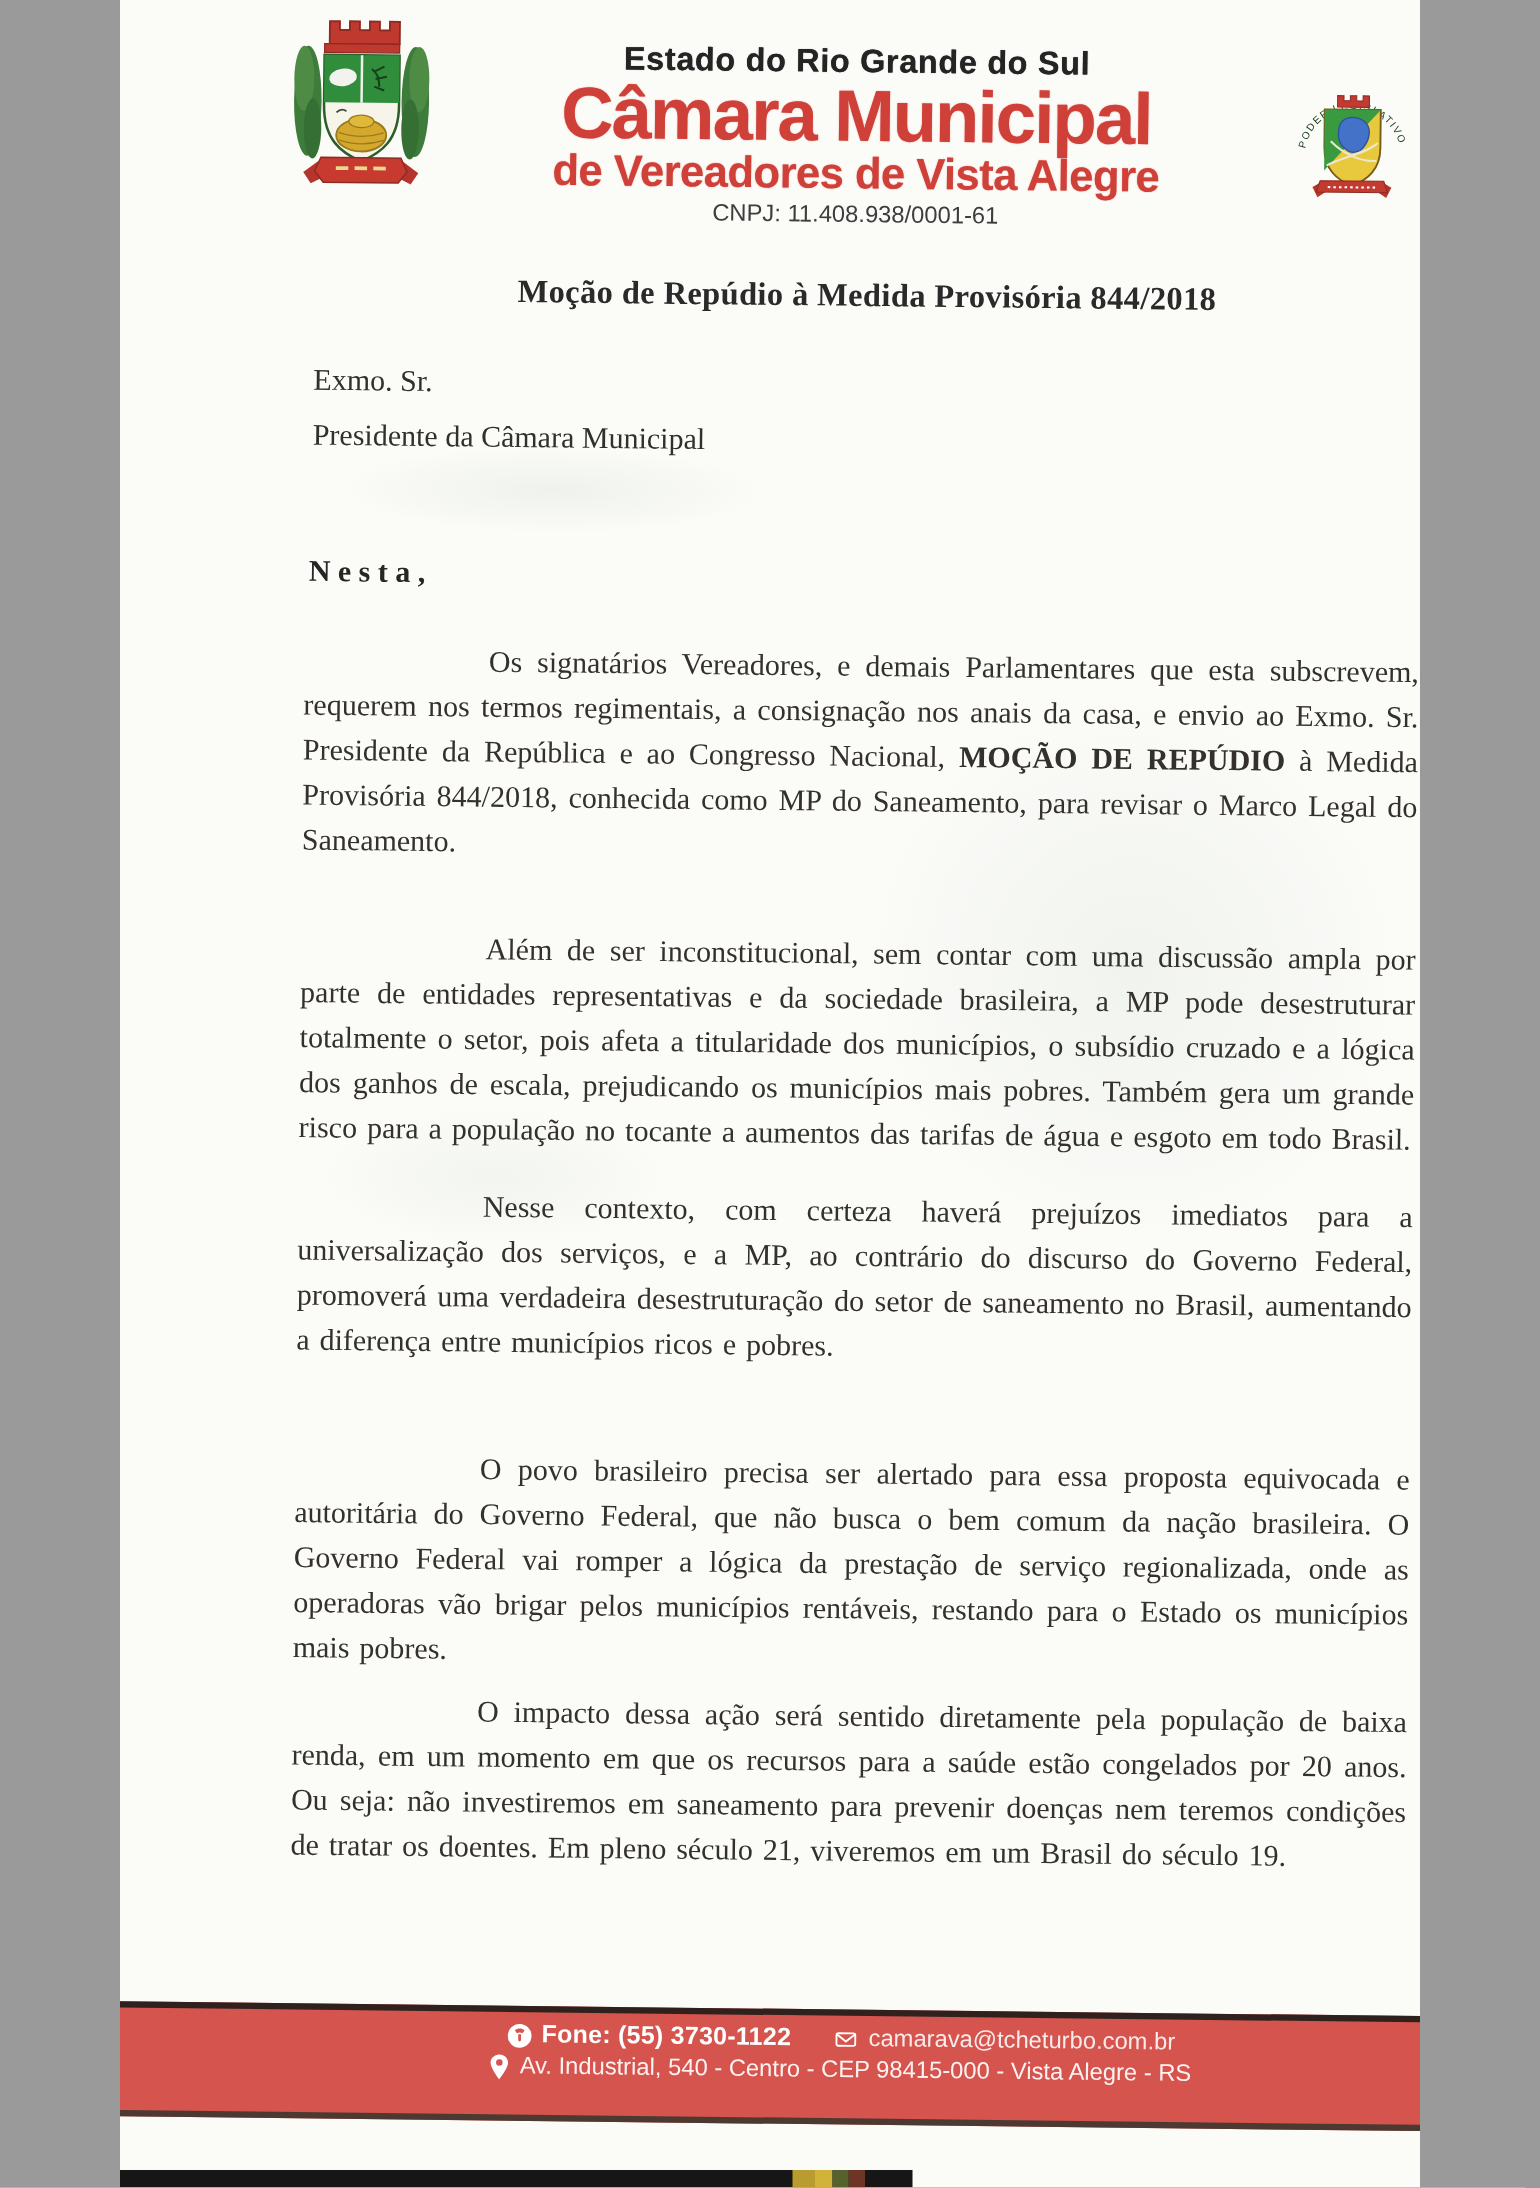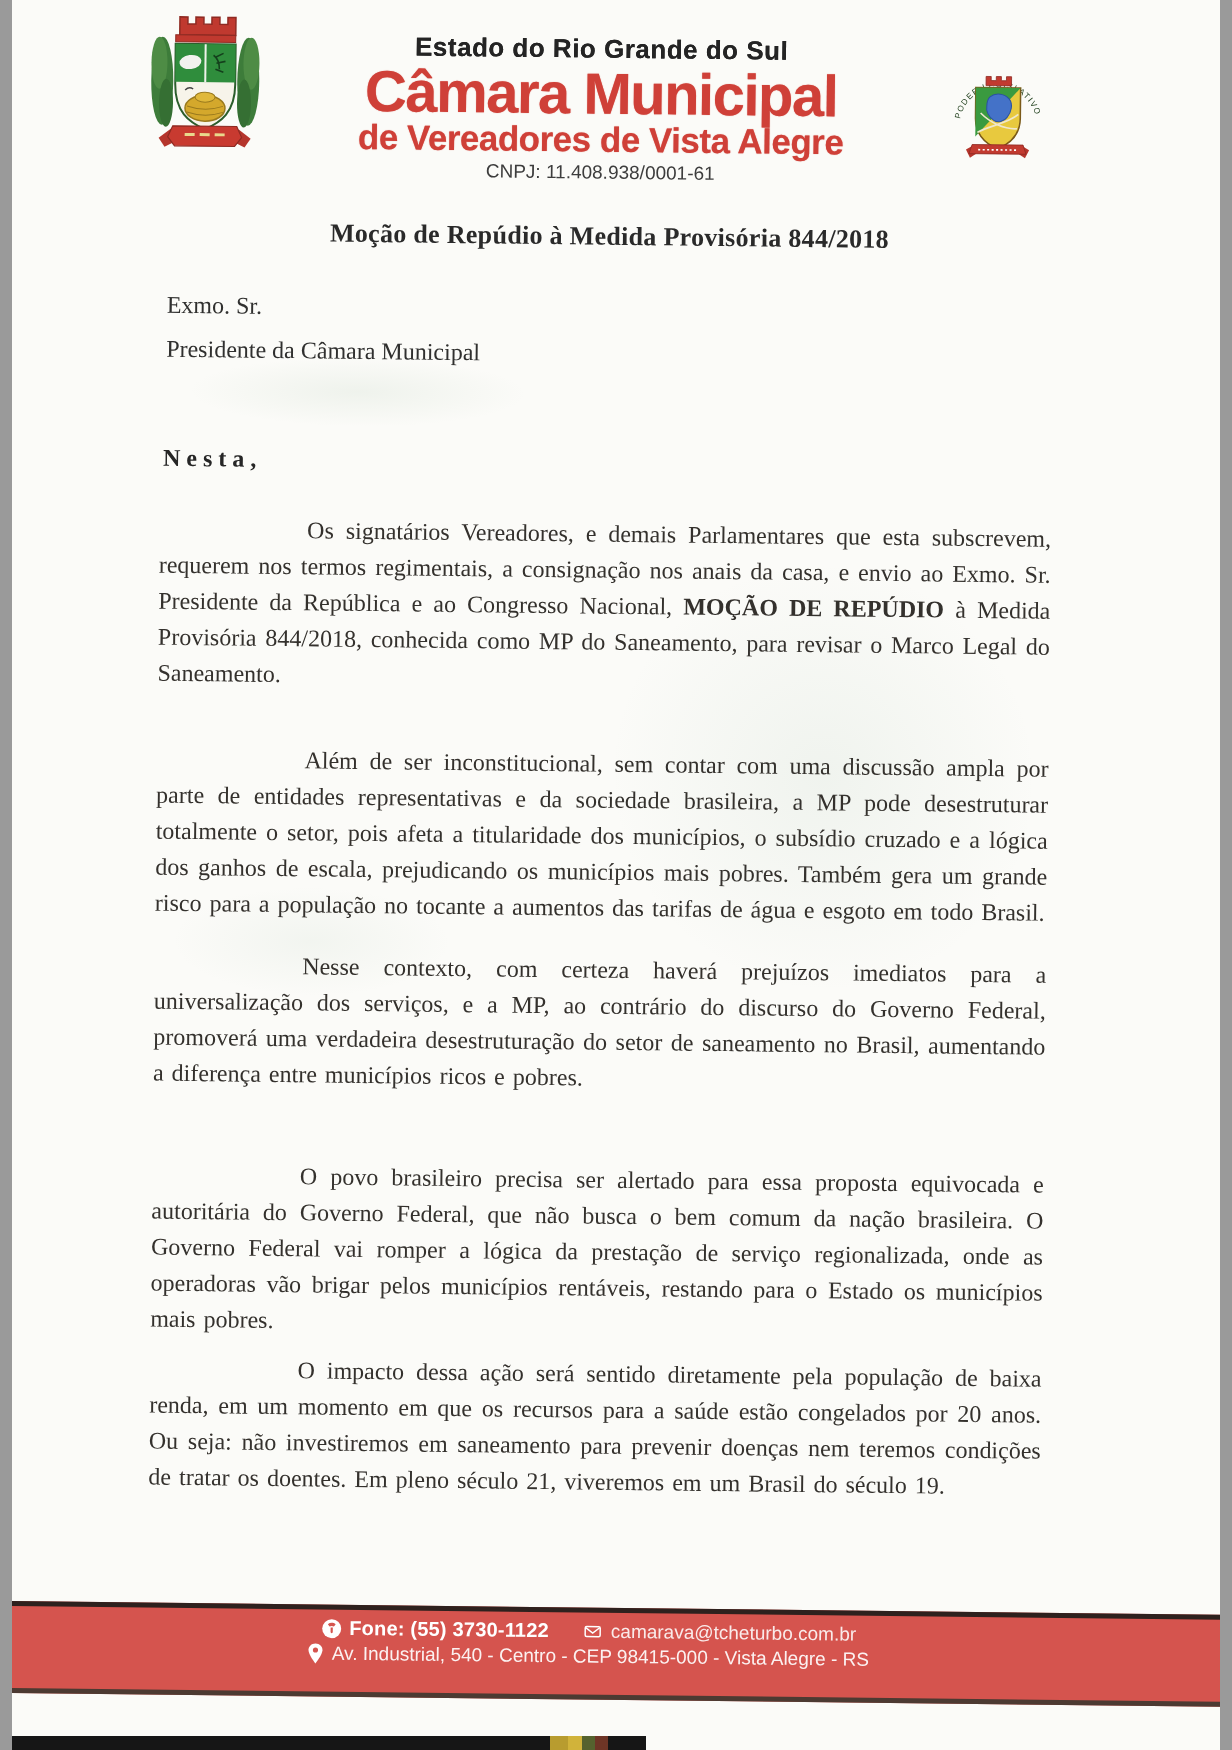--- a/index.html
+++ b/index.html
@@ -1,17 +1,17 @@
 <!DOCTYPE html>
 <html><head>
 <meta charset="utf-8">
 <style>
   html,body { margin:0; padding:0; background:#9a9a9a; }
   .page {
-    position:relative; width:1208px; height:1750px; margin:0 auto;
+    position:relative; width:1040px; height:1750px; margin:0 auto;
     background:#fbfbf8; overflow:hidden;
     font-family:"Liberation Serif", serif;
   }
   
   .scan { position:absolute; inset:0; transform:rotate(0.65deg); transform-origin:616px 900px; }
 
   
   .coat { position:absolute; left:118px; top:10px; width:132px; height:150px; }
   .header-center {
     position:absolute; left:268px; top:34px; width:624px; text-align:center;

